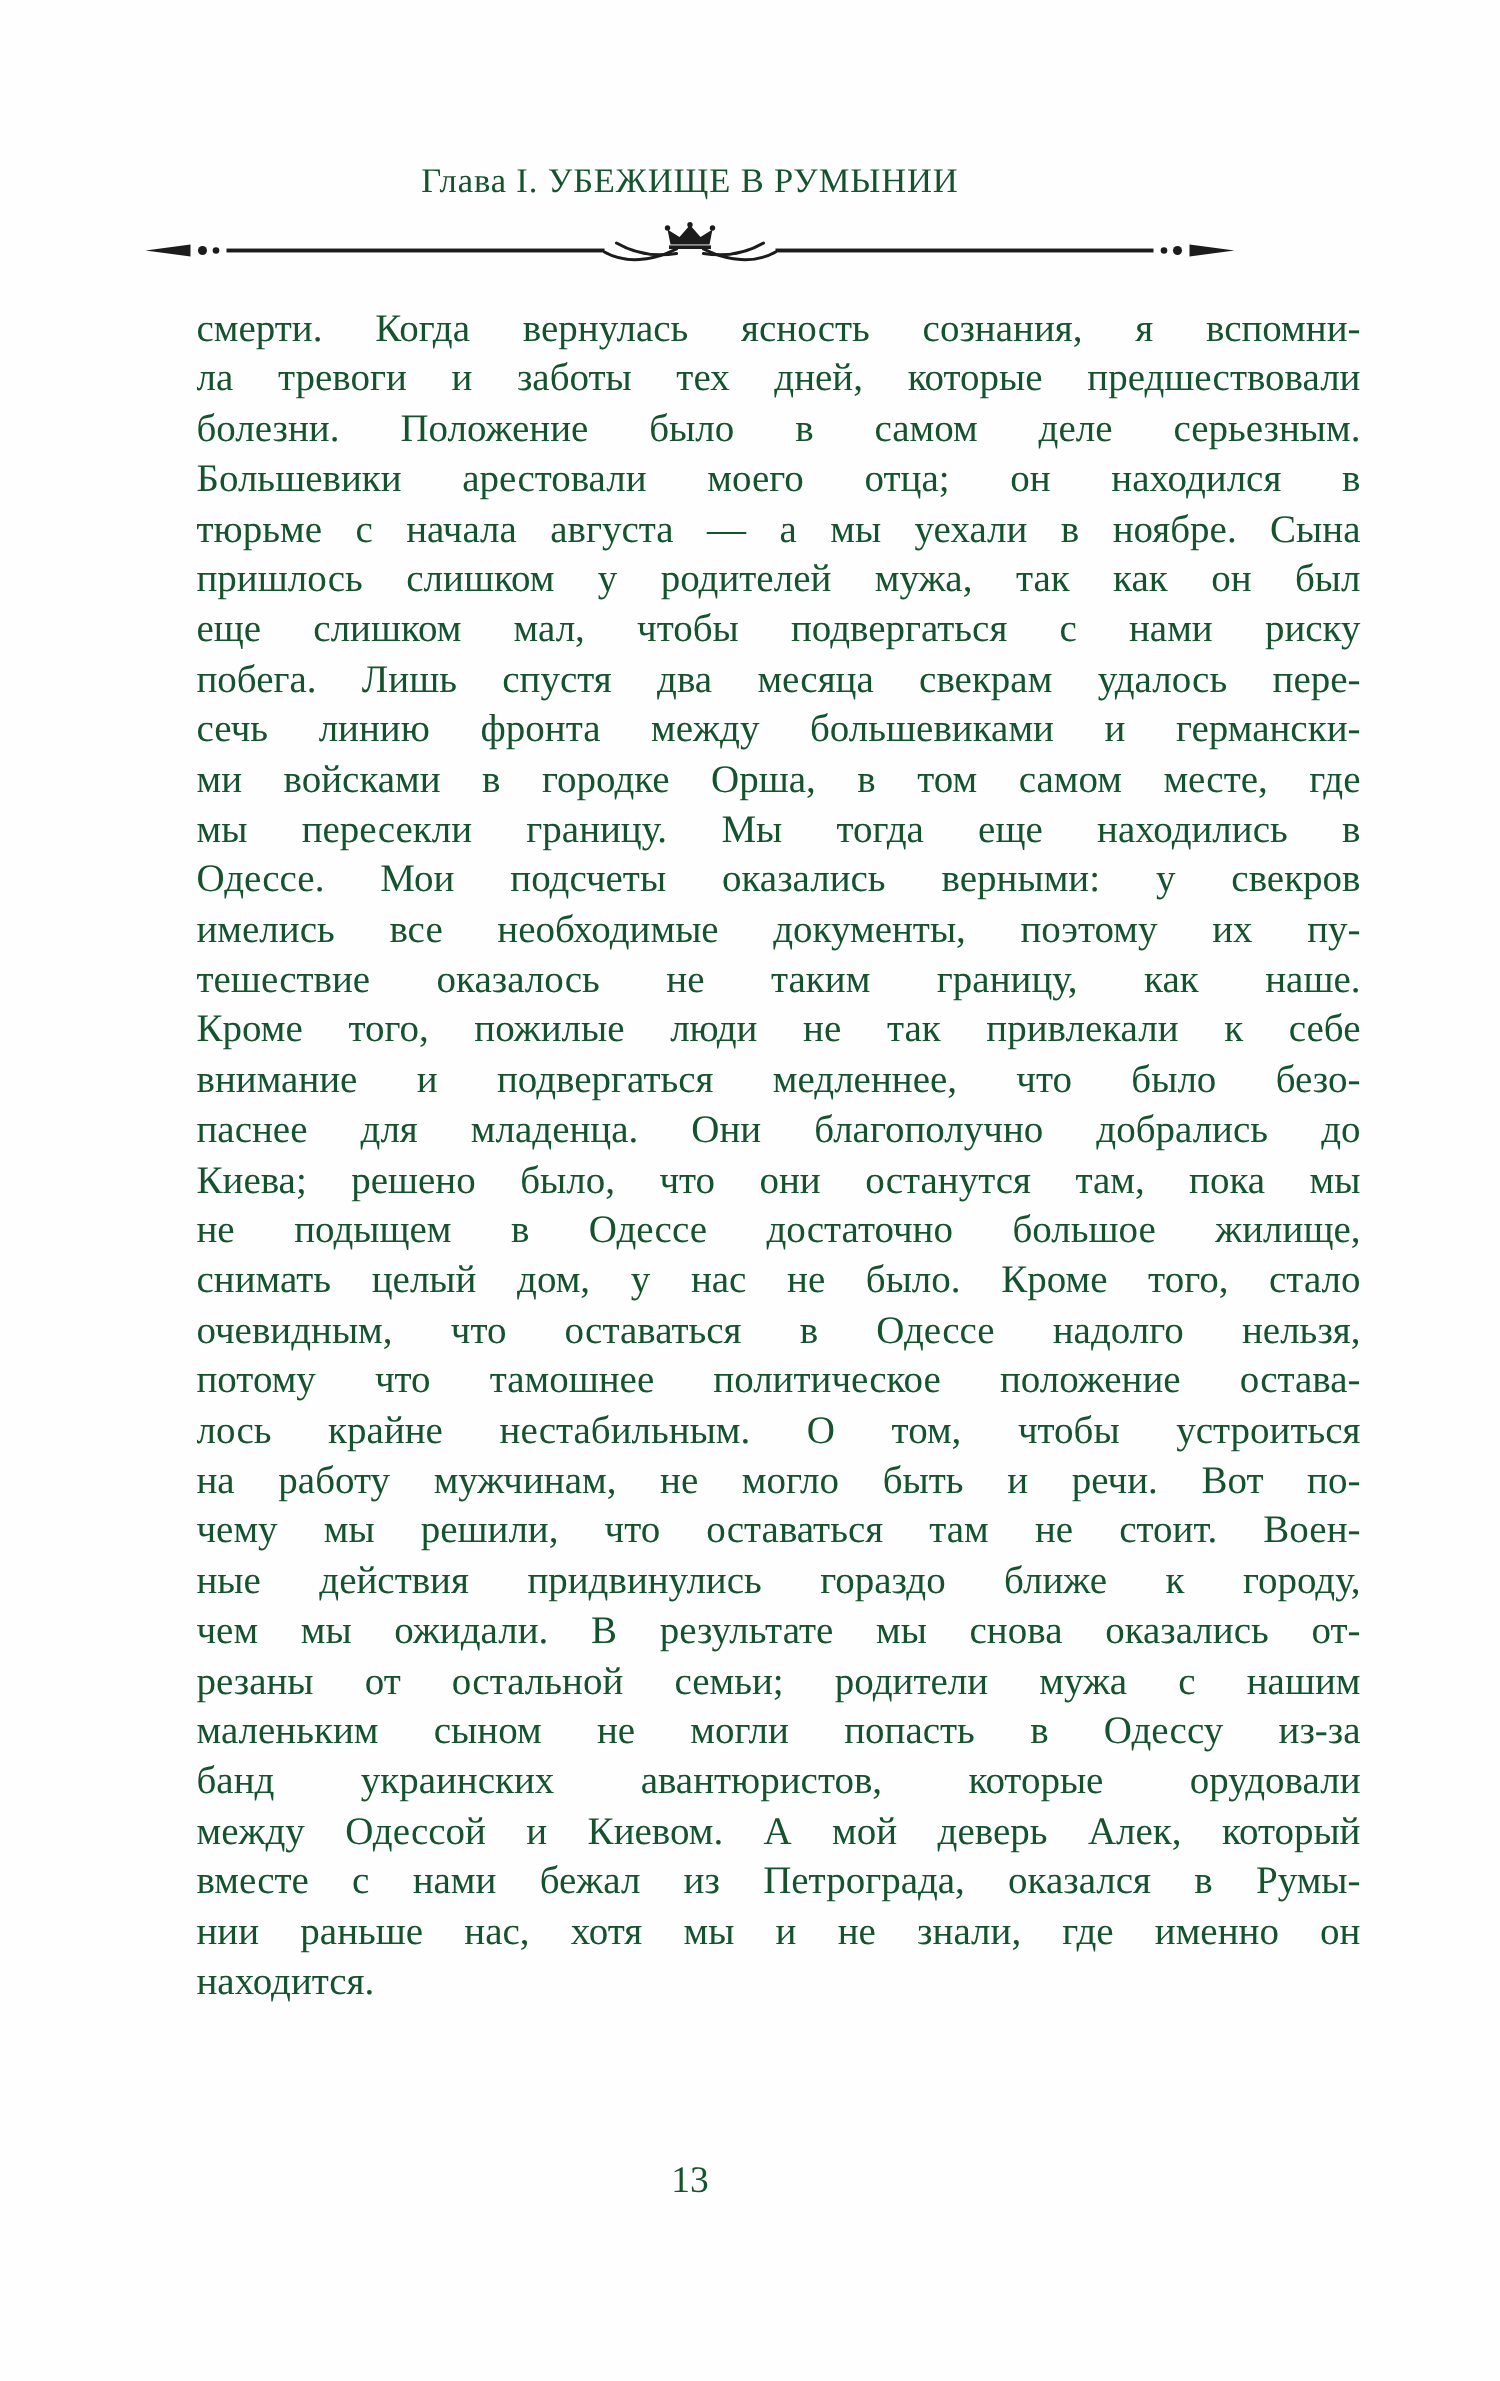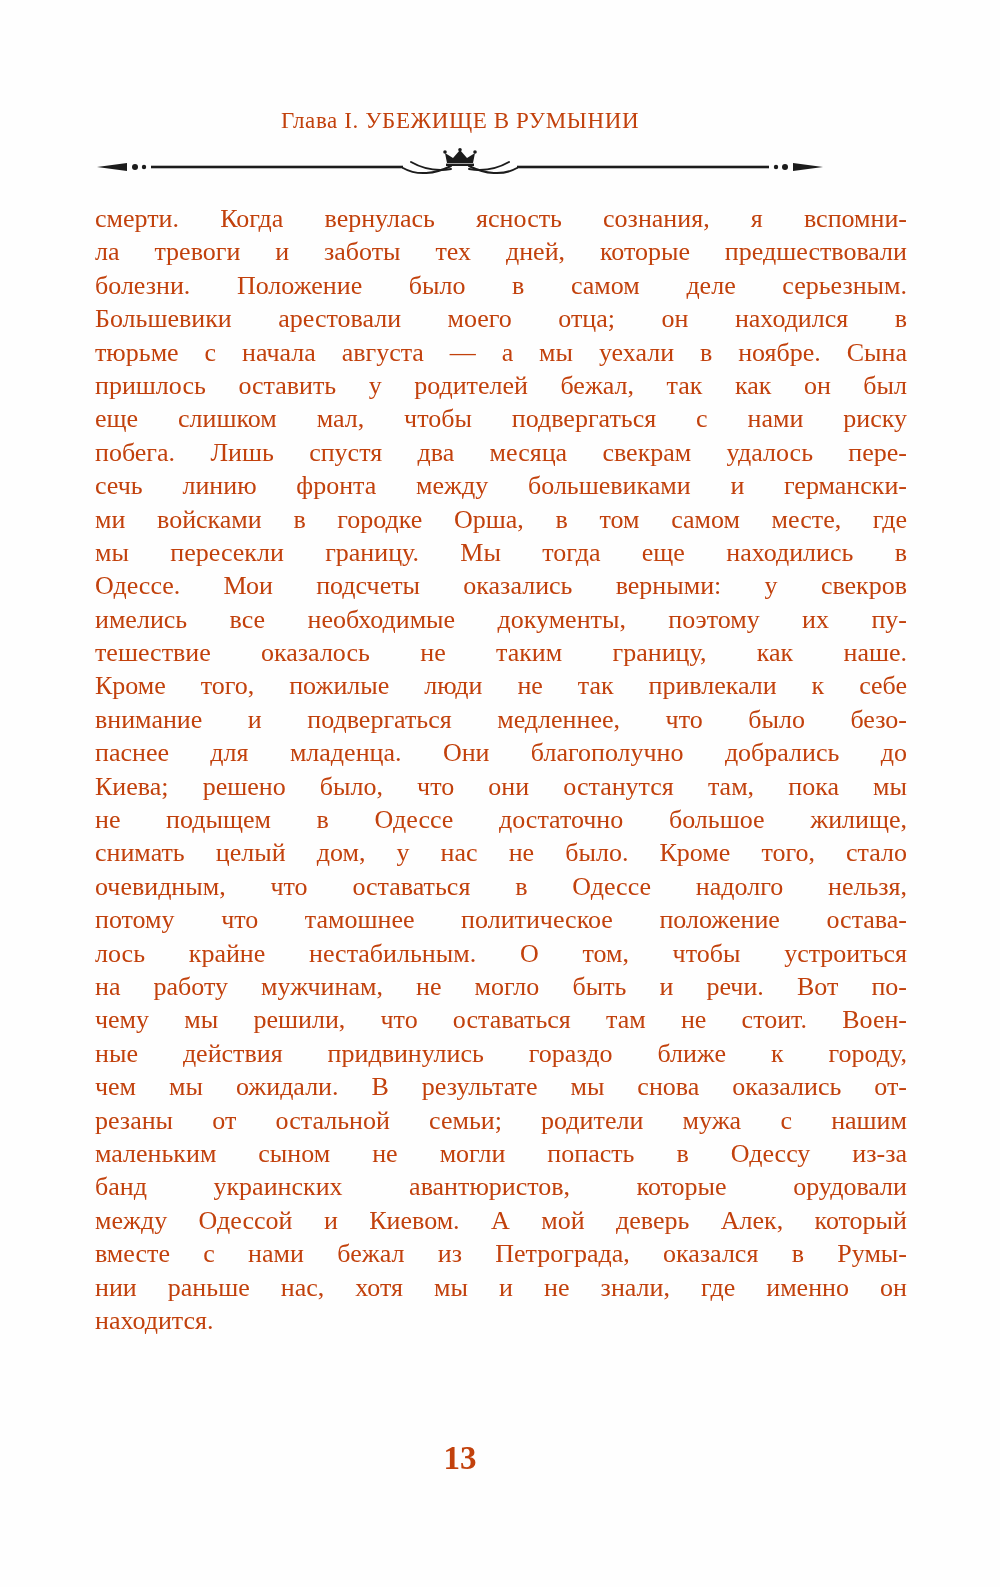--- a/index.html
+++ b/index.html
@@ -7,21 +7,21 @@
     padding: 0;
     background: #e8e8e8;
   }
   .page {
     position: relative;
     width: 1000px;
     height: 1587px;
     margin: 0 auto;
     background: #fefefe;
     font-family: "Liberation Serif", "DejaVu Serif", serif;
-    color: #c2410c;
+    color: #14532d;
     overflow: hidden;
   }
   .chapter-header {
     position: absolute;
     top: 108px;
     left: 95px;
     width: 730px;
     text-align: center;
     font-size: 23px;
     letter-spacing: 0.6px;
@@ -42,32 +42,32 @@
     width: 812px;
     font-size: 26px;
   }
   .body-text .line {
     line-height: 33.4px;
     height: 33.4px;
     text-align: justify;
     text-align-last: justify;
     white-space: normal;
     overflow: hidden;
+    margin-left: 36px;
   }
   .body-text .line.last {
     text-align-last: left;
   }
   .page-number {
     position: absolute;
     top: 1440px;
     left: 95px;
     width: 730px;
     text-align: center;
-    font-size: 33px;
-    font-weight: bold;
+    font-size: 25px;
   }
 </style>
 </head>
 <body>
 
 <div class="page">
 
   <div class="chapter-header">Глава I. УБЕЖИЩЕ В РУМЫНИИ</div>
 
   <div class="divider">
@@ -102,21 +102,21 @@
       </g>
     </svg>
   </div>
 
   <div class="body-text">
       <div class="line">смерти. Когда вернулась ясность сознания, я вспомни-</div>
       <div class="line">ла тревоги и заботы тех дней, которые предшествовали</div>
       <div class="line">болезни. Положение было в самом деле серьезным.</div>
       <div class="line">Большевики арестовали моего отца; он находился в</div>
       <div class="line">тюрьме с начала августа — а мы уехали в ноябре. Сына</div>
-      <div class="line">пришлось оставить у родителей бежал, так как он был</div>
+      <div class="line">пришлось слишком у родителей мужа, так как он был</div>
       <div class="line">еще слишком мал, чтобы подвергаться с нами риску</div>
       <div class="line">побега. Лишь спустя два месяца свекрам удалось пере-</div>
       <div class="line">сечь линию фронта между большевиками и германски-</div>
       <div class="line">ми войсками в городке Орша, в том самом месте, где</div>
       <div class="line">мы пересекли границу. Мы тогда еще находились в</div>
       <div class="line">Одессе. Мои подсчеты оказались верными: у свекров</div>
       <div class="line">имелись все необходимые документы, поэтому их пу-</div>
       <div class="line">тешествие оказалось не таким границу, как наше.</div>
       <div class="line">Кроме того, пожилые люди не так привлекали к себе</div>
       <div class="line">внимание и подвергаться медленнее, что было безо-</div>

